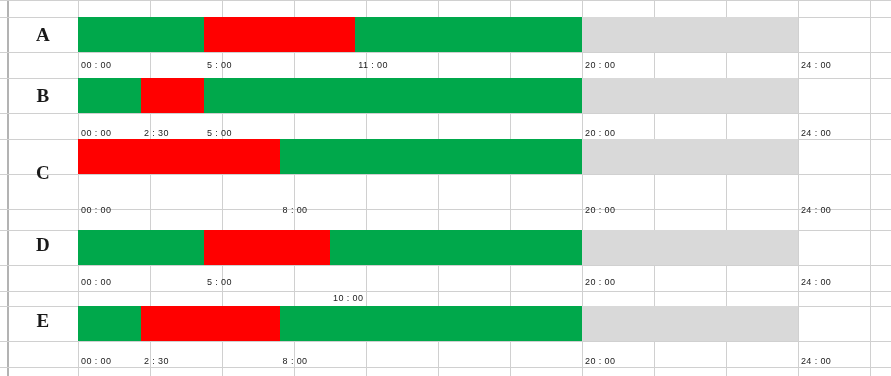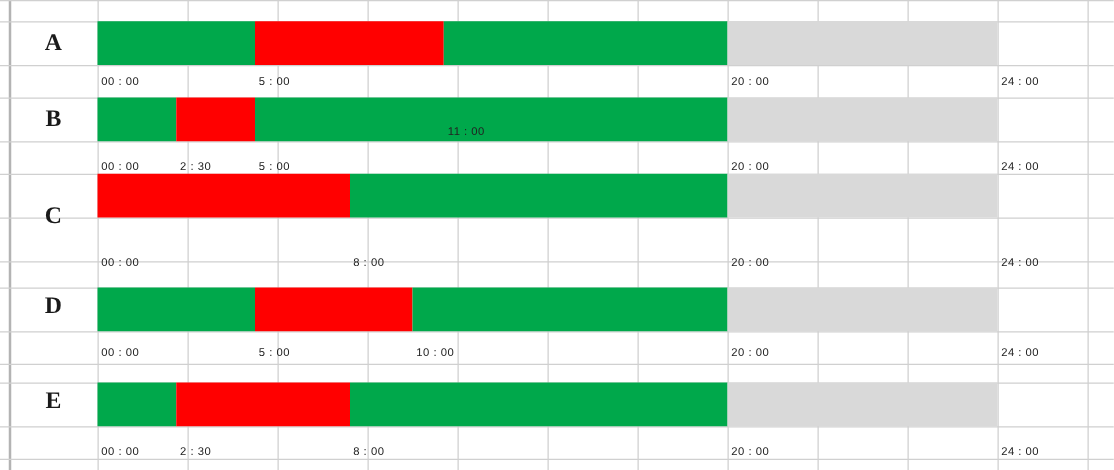--- a/index.html
+++ b/index.html
@@ -126,35 +126,35 @@
         <div class="seg" title="E 00:00–2:30" style="left: 78px; width: 63px; background: rgb(0, 168, 75);"></div>
         <div class="seg" title="E 2:30–8:00" style="left: 141px; width: 138.6px; background: rgb(255, 0, 0);"></div>
         <div class="seg" title="E 8:00–20:00" style="left: 279.6px; width: 302.4px; background: rgb(0, 168, 75);"></div>
         <div class="seg" title="E 20:00–24:00" style="left: 582px; width: 215.964px; background: rgb(217, 217, 217);"></div>
       </div>
     </div>
 
   <div id="ticks">
       <div class="tick" style="left: 81px; top: 60px;">00 : 00</div>
       <div class="tick" style="left: 207px; top: 60px;">5 : 00</div>
-      <div class="tick" style="left: 358.2px; top: 60px; margin-top: 40px;">11 : 00</div>
+      <div class="tick" style="left: 358.2px; top: 60px;">11 : 00</div>
       <div class="tick" style="left: 585px; top: 60px;">20 : 00</div>
       <div class="tick" style="left: 800.964px; top: 60px;">24 : 00</div>
       <div class="tick" style="left: 81px; top: 128px;">00 : 00</div>
       <div class="tick" style="left: 144px; top: 128px;">2 : 30</div>
       <div class="tick" style="left: 207px; top: 128px;">5 : 00</div>
       <div class="tick" style="left: 585px; top: 128px;">20 : 00</div>
       <div class="tick" style="left: 800.964px; top: 128px;">24 : 00</div>
       <div class="tick" style="left: 81px; top: 205px;">00 : 00</div>
       <div class="tick" style="left: 282.6px; top: 205px;">8 : 00</div>
       <div class="tick" style="left: 585px; top: 205px;">20 : 00</div>
       <div class="tick" style="left: 800.964px; top: 205px;">24 : 00</div>
       <div class="tick" style="left: 81px; top: 277px;">00 : 00</div>
       <div class="tick" style="left: 207px; top: 277px;">5 : 00</div>
-      <div class="tick" style="left: 333px; top: 277px; text-align: center;">10 : 00</div>
+      <div class="tick" style="left: 333px; top: 293px; text-align: center;">10 : 00</div>
       <div class="tick" style="left: 585px; top: 277px;">20 : 00</div>
       <div class="tick" style="left: 800.964px; top: 277px;">24 : 00</div>
       <div class="tick" style="left: 81px; top: 356px;">00 : 00</div>
       <div class="tick" style="left: 144px; top: 356px;">2 : 30</div>
       <div class="tick" style="left: 282.6px; top: 356px;">8 : 00</div>
       <div class="tick" style="left: 585px; top: 356px;">20 : 00</div>
       <div class="tick" style="left: 800.964px; top: 356px;">24 : 00</div>
     </div>
 
 </div>

